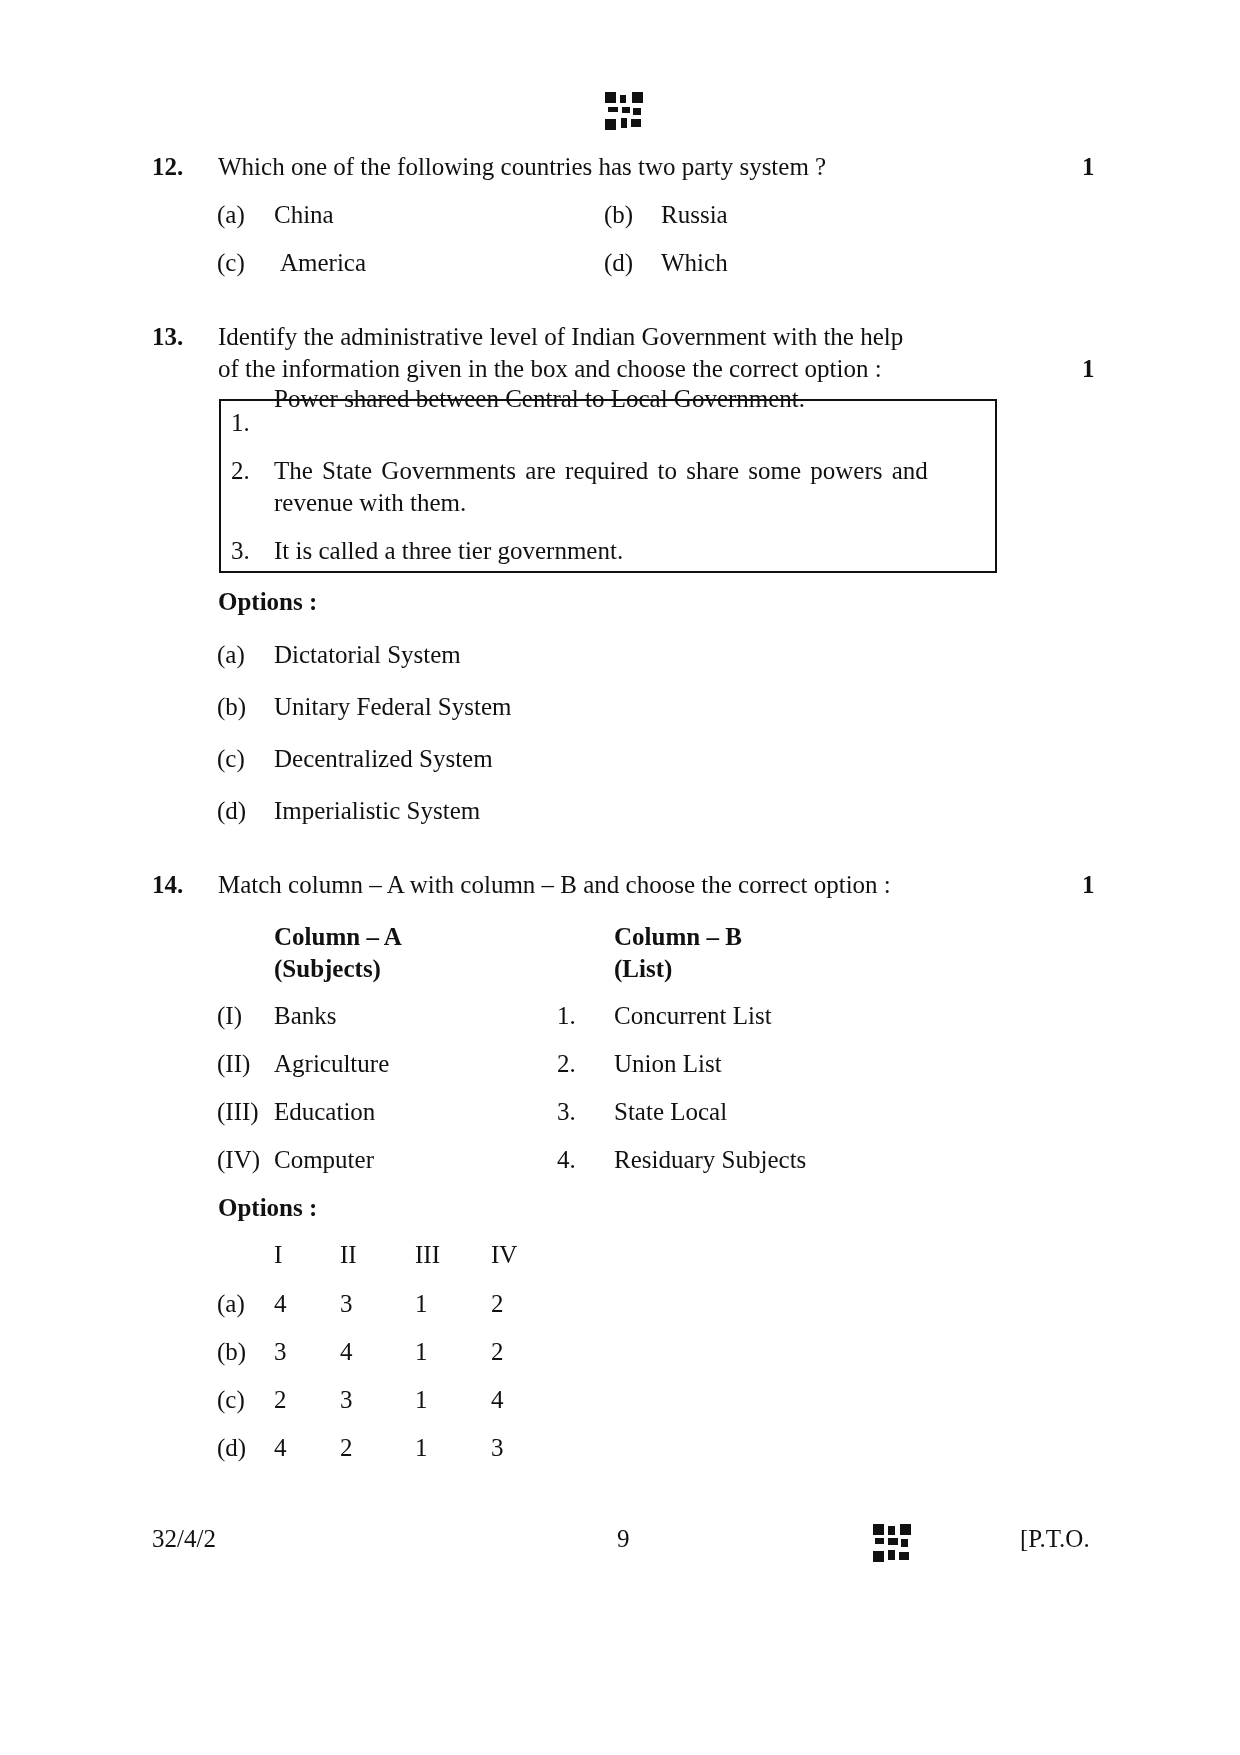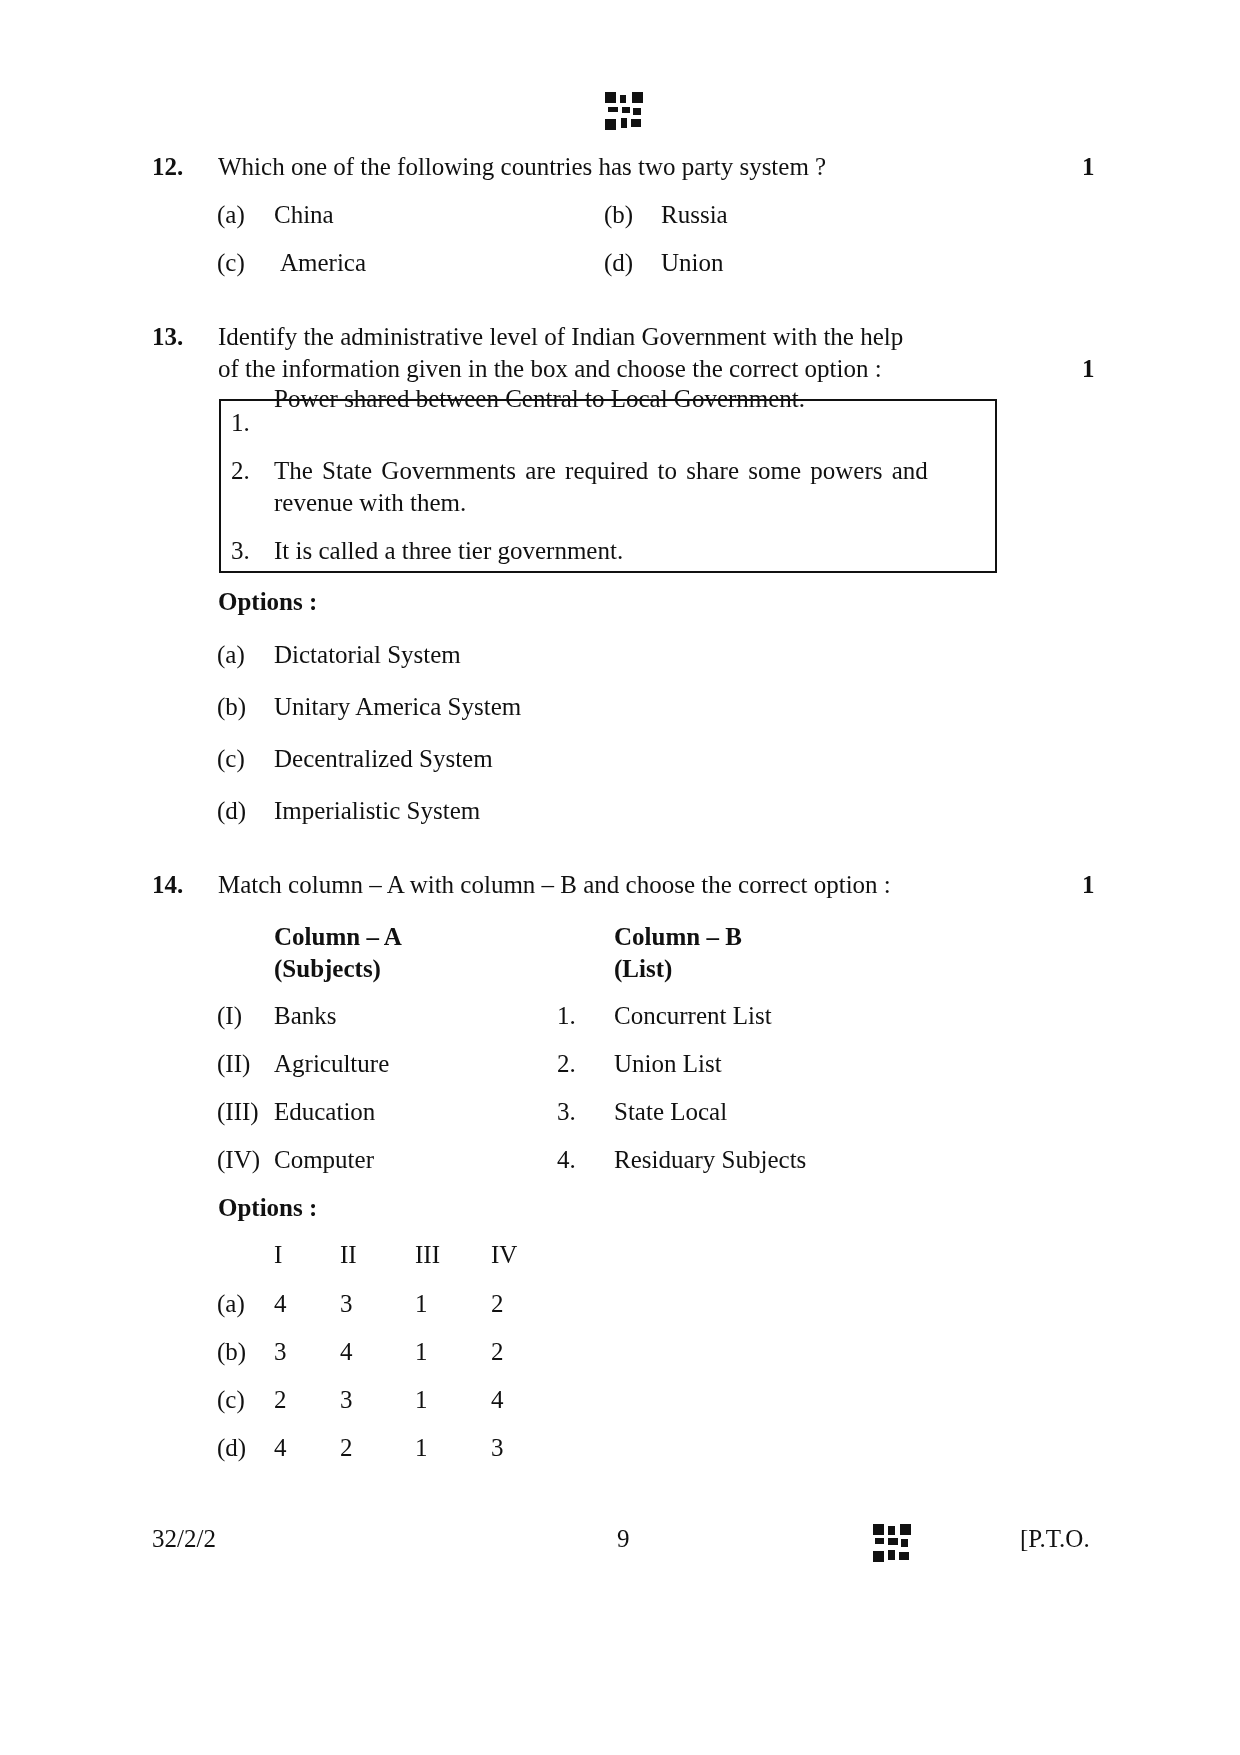--- a/index.html
+++ b/index.html
@@ -30,41 +30,41 @@
 <div class="abs" style="left:218px; top:152px;">Which one of the following countries has two party system ?</div>
 <div class="abs b" style="left:1082px; top:152px;">1</div>
 
 <div class="abs" style="left:217px; top:200px;">(a)</div>
 <div class="abs" style="left:274px; top:200px;">China</div>
 <div class="abs" style="left:604px; top:200px;">(b)</div>
 <div class="abs" style="left:661px; top:200px;">Russia</div>
 <div class="abs" style="left:217px; top:248px;">(c)</div>
 <div class="abs" style="left:264px; top:248px;margin-left:16px;">America</div>
 <div class="abs" style="left:604px; top:248px;">(d)</div>
-<div class="abs" style="left:661px; top:248px;">Union</div>
+<div class="abs" style="left:661px; top:248px;">Which</div>
 
 <div class="abs b" style="left:152px; top:322px;">13.</div>
 <div class="abs" style="left:218px; top:322px;">Identify the administrative level of Indian Government with the help</div>
 <div class="abs" style="left:218px; top:354px;">of the information given in the box and choose the correct option :</div>
 <div class="abs b" style="left:1082px; top:354px;">1</div>
 
 <div class="box" style="left:219px; top:399px; width:774px; height:170px;"></div>
 <div class="abs" style="left:231px; top:408px;">1.</div>
 <div class="abs" style="left:274px; top:384px;">Power shared between Central to Local Government.</div>
 <div class="abs" style="left:231px; top:456px;">2.</div>
 <div class="abs" style="left:274px; top:456px; word-spacing:3px;">The State Governments are required to share some powers and</div>
 <div class="abs" style="left:274px; top:488px;">revenue with them.</div>
 <div class="abs" style="left:231px; top:536px;">3.</div>
 <div class="abs" style="left:274px; top:536px;">It is called a three tier government.</div>
 
 <div class="abs b" style="left:218px; top:587px;">Options :</div>
 <div class="abs" style="left:217px; top:640px;">(a)</div>
 <div class="abs" style="left:274px; top:640px;">Dictatorial System</div>
 <div class="abs" style="left:217px; top:692px;">(b)</div>
-<div class="abs" style="left:274px; top:692px;">Unitary America System</div>
+<div class="abs" style="left:274px; top:692px;">Unitary Federal System</div>
 <div class="abs" style="left:217px; top:744px;">(c)</div>
 <div class="abs" style="left:274px; top:744px;">Decentralized System</div>
 <div class="abs" style="left:217px; top:796px;">(d)</div>
 <div class="abs" style="left:274px; top:796px;">Imperialistic System</div>
 
 <div class="abs b" style="left:152px; top:870px;">14.</div>
 <div class="abs" style="left:218px; top:870px;">Match column – A with column – B and choose the correct option :</div>
 <div class="abs b" style="left:1082px; top:870px;">1</div>
 
 <div class="abs b" style="left:274px; top:922px;">Column – A</div>
@@ -116,21 +116,21 @@
 <div class="abs" style="left:340px; top:1385px;">3</div>
 <div class="abs" style="left:415px; top:1385px;">1</div>
 <div class="abs" style="left:491px; top:1385px;">4</div>
 
 <div class="abs" style="left:217px; top:1433px;">(d)</div>
 <div class="abs" style="left:274px; top:1433px;">4</div>
 <div class="abs" style="left:340px; top:1433px;">2</div>
 <div class="abs" style="left:415px; top:1433px;">1</div>
 <div class="abs" style="left:491px; top:1433px;">3</div>
 
-<div class="abs" style="left:152px; top:1524px;">32/2/2</div>
+<div class="abs" style="left:152px; top:1524px;">32/4/2</div>
 <div class="abs" style="left:617px; top:1524px;">9</div>
 <div class="qr" style="left:873px; top:1524px;">
   <div class="cell" style="left:0;top:0;width:11px;height:11px;"></div>
   <div class="cell" style="left:27px;top:0;width:11px;height:11px;"></div>
   <div class="cell" style="left:0;top:27px;width:11px;height:11px;"></div>
   <div class="cell" style="left:15px;top:2px;width:7px;height:9px;"></div>
   <div class="cell" style="left:2px;top:14px;width:9px;height:6px;"></div>
   <div class="cell" style="left:15px;top:14px;width:10px;height:7px;"></div>
   <div class="cell" style="left:28px;top:15px;width:7px;height:8px;"></div>
   <div class="cell" style="left:15px;top:26px;width:7px;height:10px;"></div>

